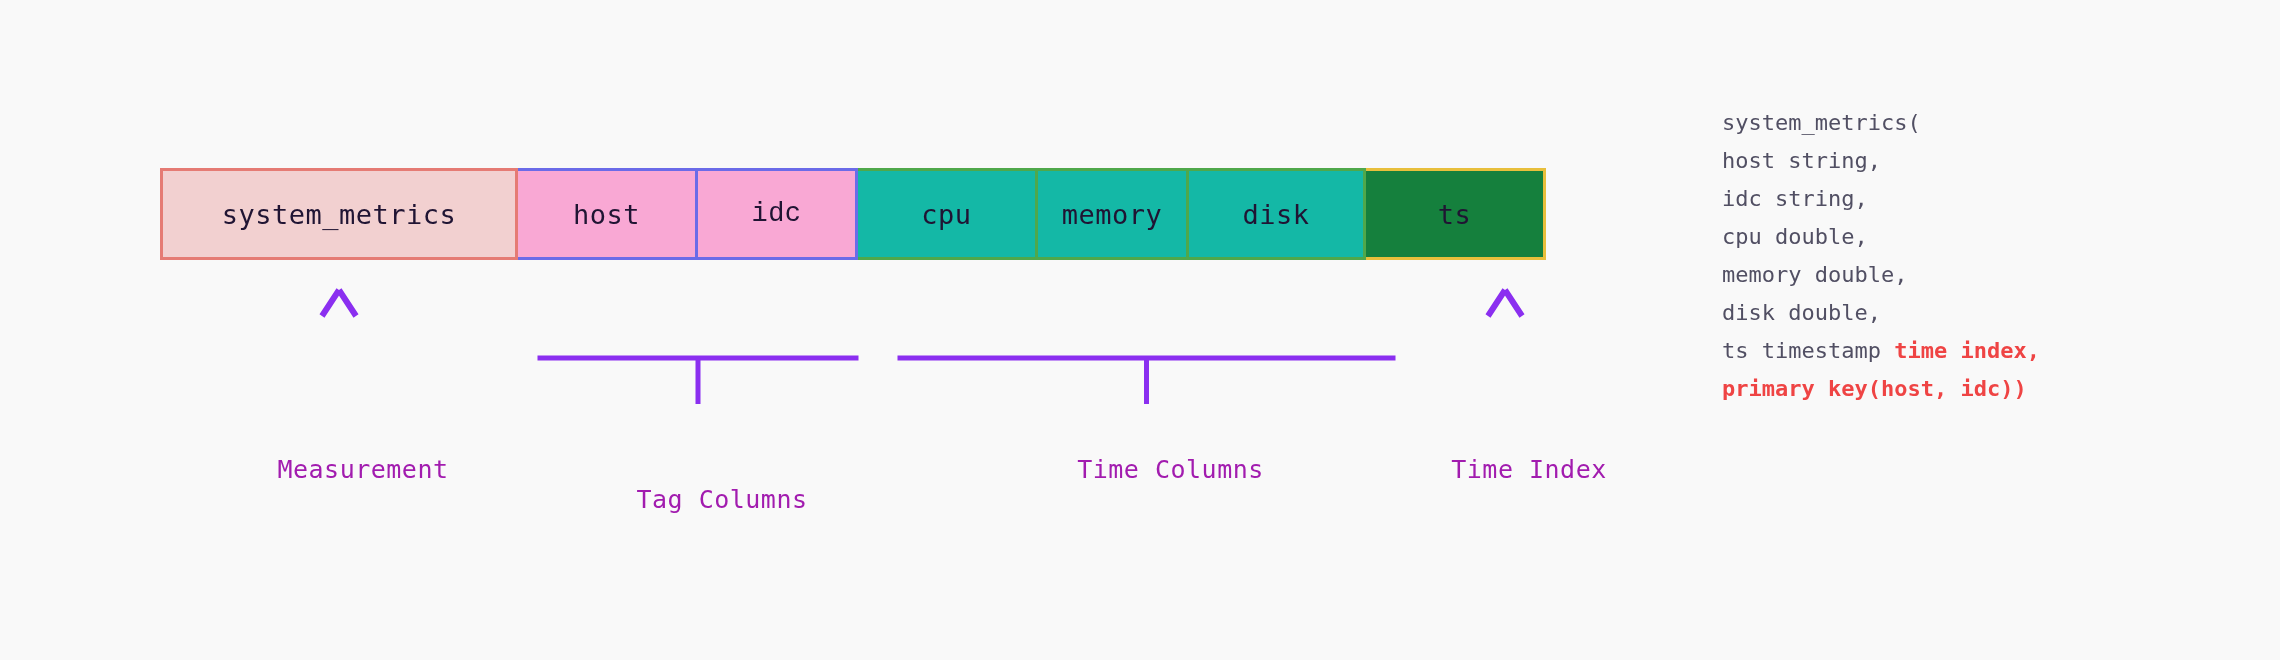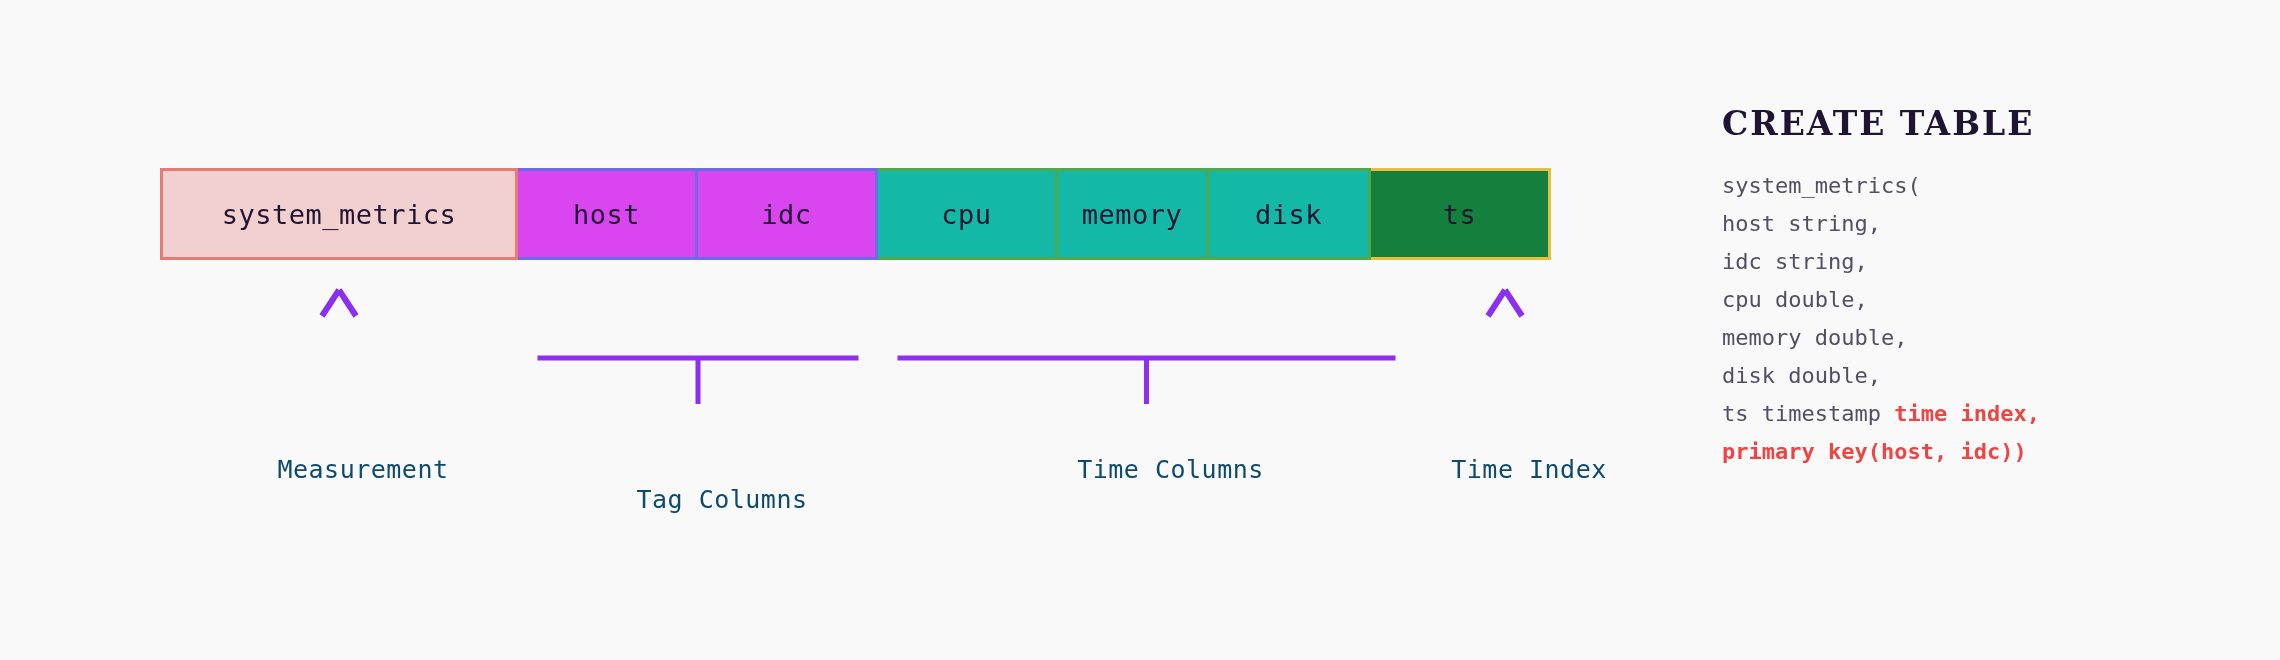--- a/index.html
+++ b/index.html
@@ -37,42 +37,42 @@
     font-size: 27px;
     color: #201433;
     letter-spacing: 0.5px;
     border-top: 3px solid;
     border-bottom: 3px solid;
     border-right: 3px solid;
   }
   .cell.first { border-left: 3px solid; }
 
   .grp-measurement .cell { background: #f2d0d0; border-color: #e57b74; text-align: center; }
-  .grp-tag .cell        { background: #d946ef; border-color: #6b6be8; }
+  .grp-tag .cell        { background: #f9a8d4; border-color: #6b6be8; }
   .grp-field .cell      { background: #14b8a6; border-color: #4fa84b; }
   .grp-time .cell       { background: #15803d; border-color: #e8bf3c; }
 
   .grp { display: flex; }
 
   
   .connectors {
     position: absolute;
     left: 0;
     top: 0;
     width: 2280px;
     height: 660px;
     pointer-events: none;
   }
 
   
   .caption {
     position: absolute;
     font-family: "DejaVu Sans Mono", monospace;
     font-size: 25px;
-    color: #0c4a6e;
+    color: #a21caf;
     letter-spacing: 0.5px;
     white-space: nowrap;
     transform: translateX(-50%);
     text-align: center;
     padding-left: 48px;
   }
 
   
   .sql-panel {
     position: absolute;
@@ -107,32 +107,32 @@
   <div class="strip" id="strip">
       <div class="grp grp-measurement">
         <div class="cell first" style="width: 358px;">
           <span>system_metrics</span>
         </div>
       </div>
       <div class="grp grp-tag">
         <div class="cell" style="width: 180px;">
           <span>host</span>
         </div>
-        <div class="cell" style="width: 180px;">
+        <div class="cell" style="width: 160px; font-family: Liberation Mono, monospace;">
           <span>idc</span>
         </div>
       </div>
       <div class="grp grp-field">
         <div class="cell" style="width: 180px;">
           <span>cpu</span>
         </div>
         <div class="cell" style="width: 151px;">
           <span>memory</span>
         </div>
-        <div class="cell" style="width: 162px;">
+        <div class="cell" style="width: 177px;">
           <span>disk</span>
         </div>
       </div>
       <div class="grp grp-time">
         <div class="cell" style="width: 180px;">
           <span>ts</span>
         </div>
       </div>
     </div>
 
@@ -166,17 +166,16 @@
   </svg>
 
   <div id="captions">
       <div class="caption" style="left: 339px; top: 455px;">Measurement</div>
       <div class="caption" style="left: 698px; top: 455px; margin-top: 30px;">Tag Columns</div>
       <div class="caption" style="left: 1146.5px; top: 455px;">Time Columns</div>
       <div class="caption" style="left: 1505px; top: 455px;">Time Index</div>
     </div>
 
   <div class="sql-panel">
-    <div class="sql-title">CREATE TABLE</div>
     <div class="sql-body" id="sql-body"><div class="sql-line"><span>system_metrics(</span></div><div class="sql-line"><span>host string,</span></div><div class="sql-line"><span>idc string,</span></div><div class="sql-line"><span>cpu double,</span></div><div class="sql-line"><span>memory double,</span></div><div class="sql-line"><span>disk double,</span></div><div class="sql-line"><span>ts timestamp </span><span class="kw">time index,</span></div><div class="sql-line"><span class="kw">primary key(host, idc))</span></div></div>
   </div>
 
 </div>
 
 </body></html>

